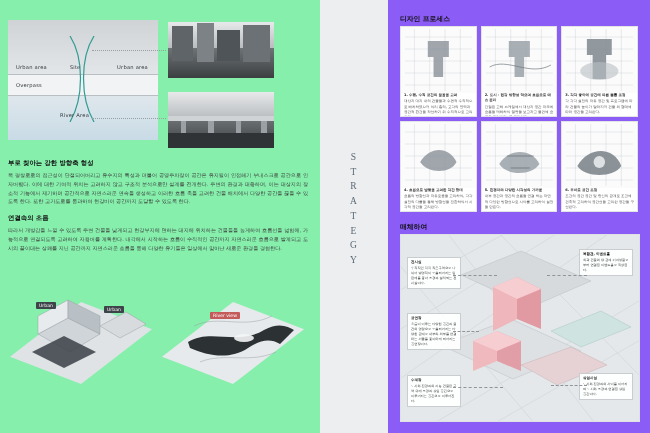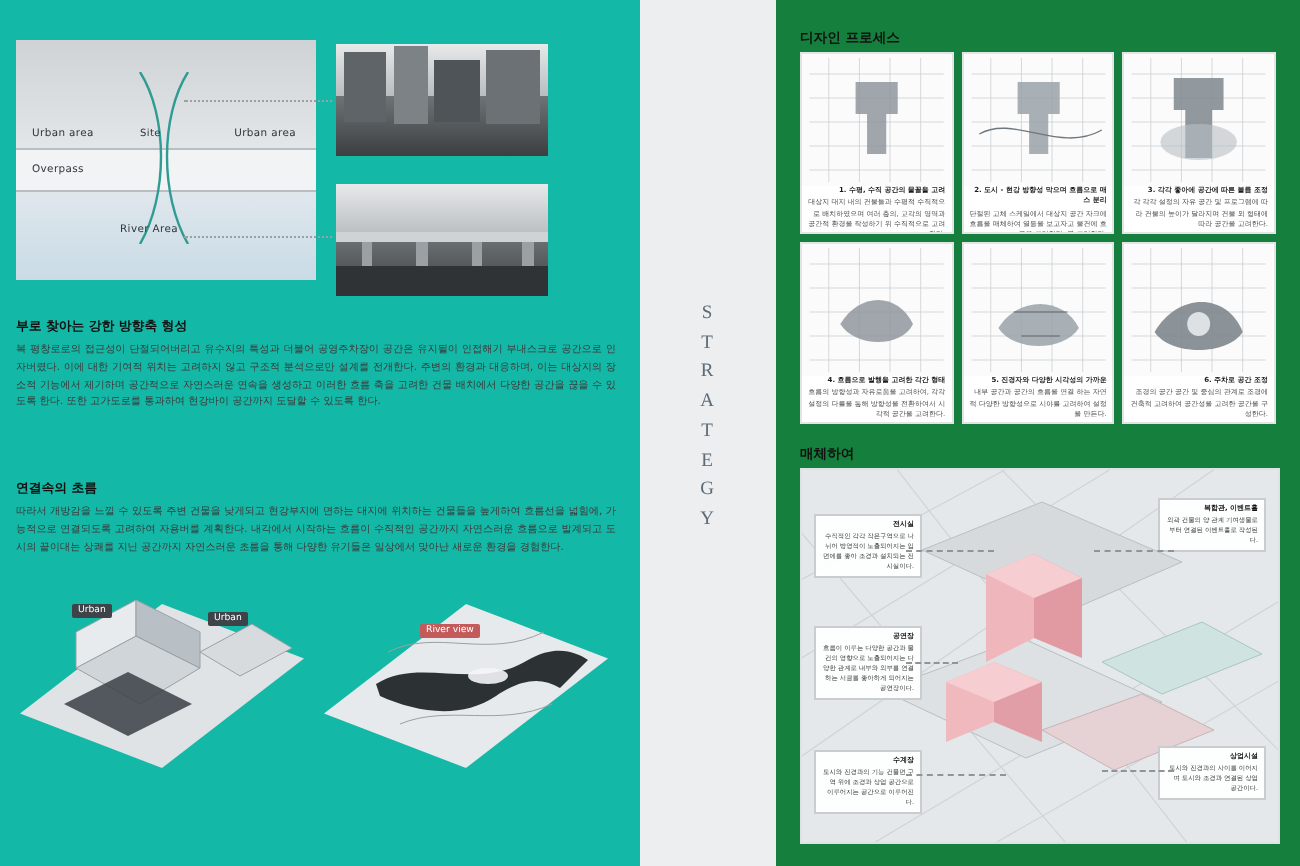--- a/index.html
+++ b/index.html
@@ -19,21 +19,21 @@
     width: 650px;
     height: 433px;
     background: #ffffff;
   }
 
   
   .left-panel {
     position: absolute;
     left: 0; top: 0;
     width: 320px; height: 433px;
-    background: #14b8a6;
+    background: #86efac;
     overflow: hidden;
   }
 
   
   .urban-diagram {
     position: absolute;
     left: 8px; top: 20px;
     width: 150px; height: 120px;
   }
   .band {
@@ -116,21 +116,21 @@
     line-height: 1.2;
   }
   .kbody {
     font-size: 5.1px;
     line-height: 1.75;
     color: #3a3a3a;
     margin: 0;
     text-align: justify;
   }
   .kblock-1 { top: 160px; }
-  .kblock-2 { top: 215px; margin-top: 26px; }
+  .kblock-2 { top: 215px; }
 
   
   .iso-row {
     position: absolute;
     left: 8px; top: 268px;
     width: 300px; height: 125px;
   }
   .iso {
     position: absolute;
     top: 0;
@@ -178,22 +178,21 @@
     line-height: 1.55;
     font-family: "Liberation Serif", serif;
   }
   .strategy span { display: block; }
 
   
   .right-panel {
     position: absolute;
     left: 388px; top: 0;
     width: 262px; height: 433px;
-    background: #15803d;
-    text-align: right;
+    background: #8b5cf6;
   }
   .r-title {
     position: absolute;
     font-size: 6.8px;
     font-weight: bold;
     color: #111;
   }
   .r-title-process { left: 12px; top: 14px; }
   .r-title-program { left: 12px; top: 222px; }
 

